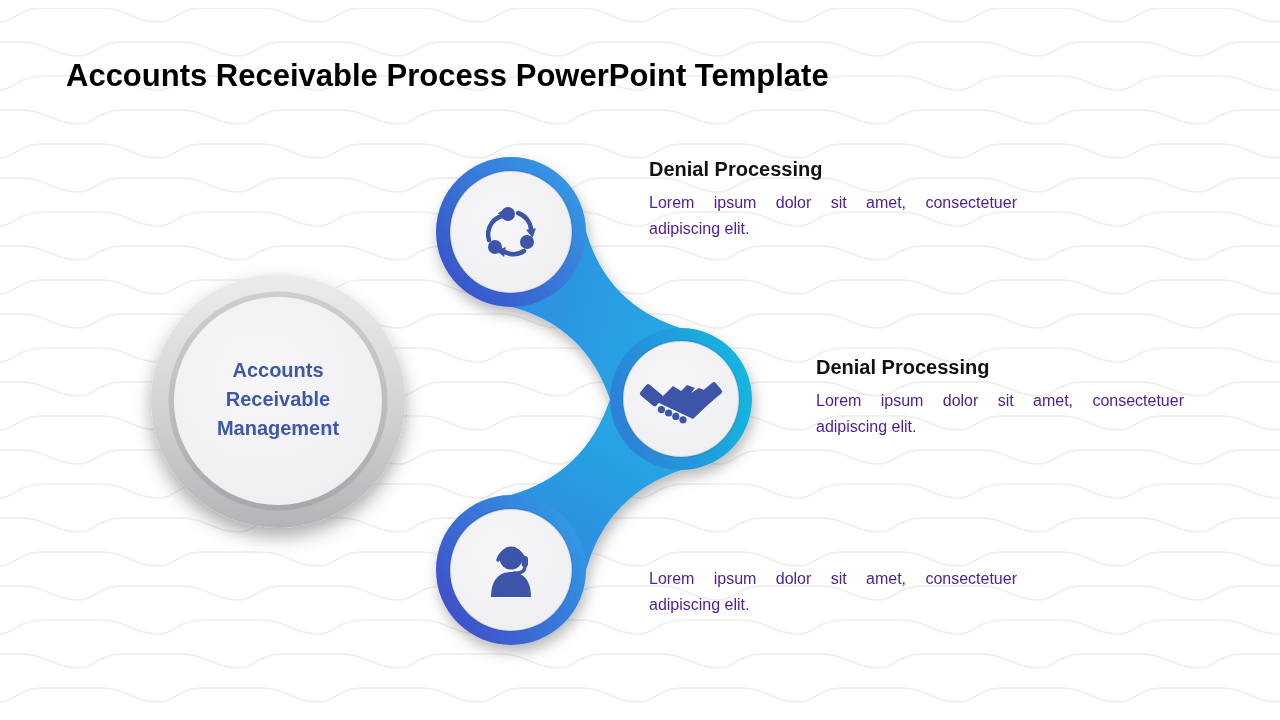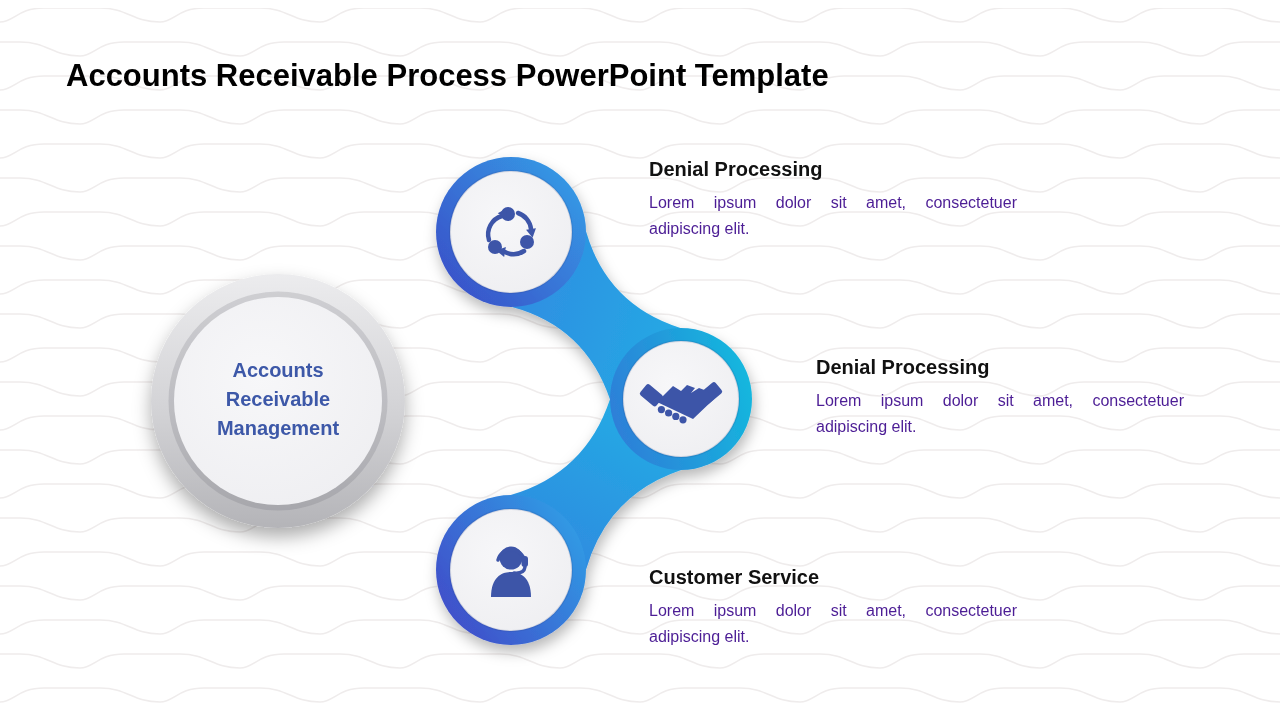--- a/index.html
+++ b/index.html
@@ -143,15 +143,14 @@
   <div class="item-title">Denial Processing</div>
   <p class="item-desc">Lorem ipsum dolor sit amet, consectetuer adipiscing elit.</p>
 </div>
 
 <div class="item-block block-2">
   <div class="item-title">Denial Processing</div>
   <p class="item-desc">Lorem ipsum dolor sit amet, consectetuer adipiscing elit.</p>
 </div>
 
 <div class="item-block block-3">
-  <div class="item-title">Customer Service</div>
   <p class="item-desc">Lorem ipsum dolor sit amet, consectetuer adipiscing elit.</p>
 </div>
 
 </body></html>

